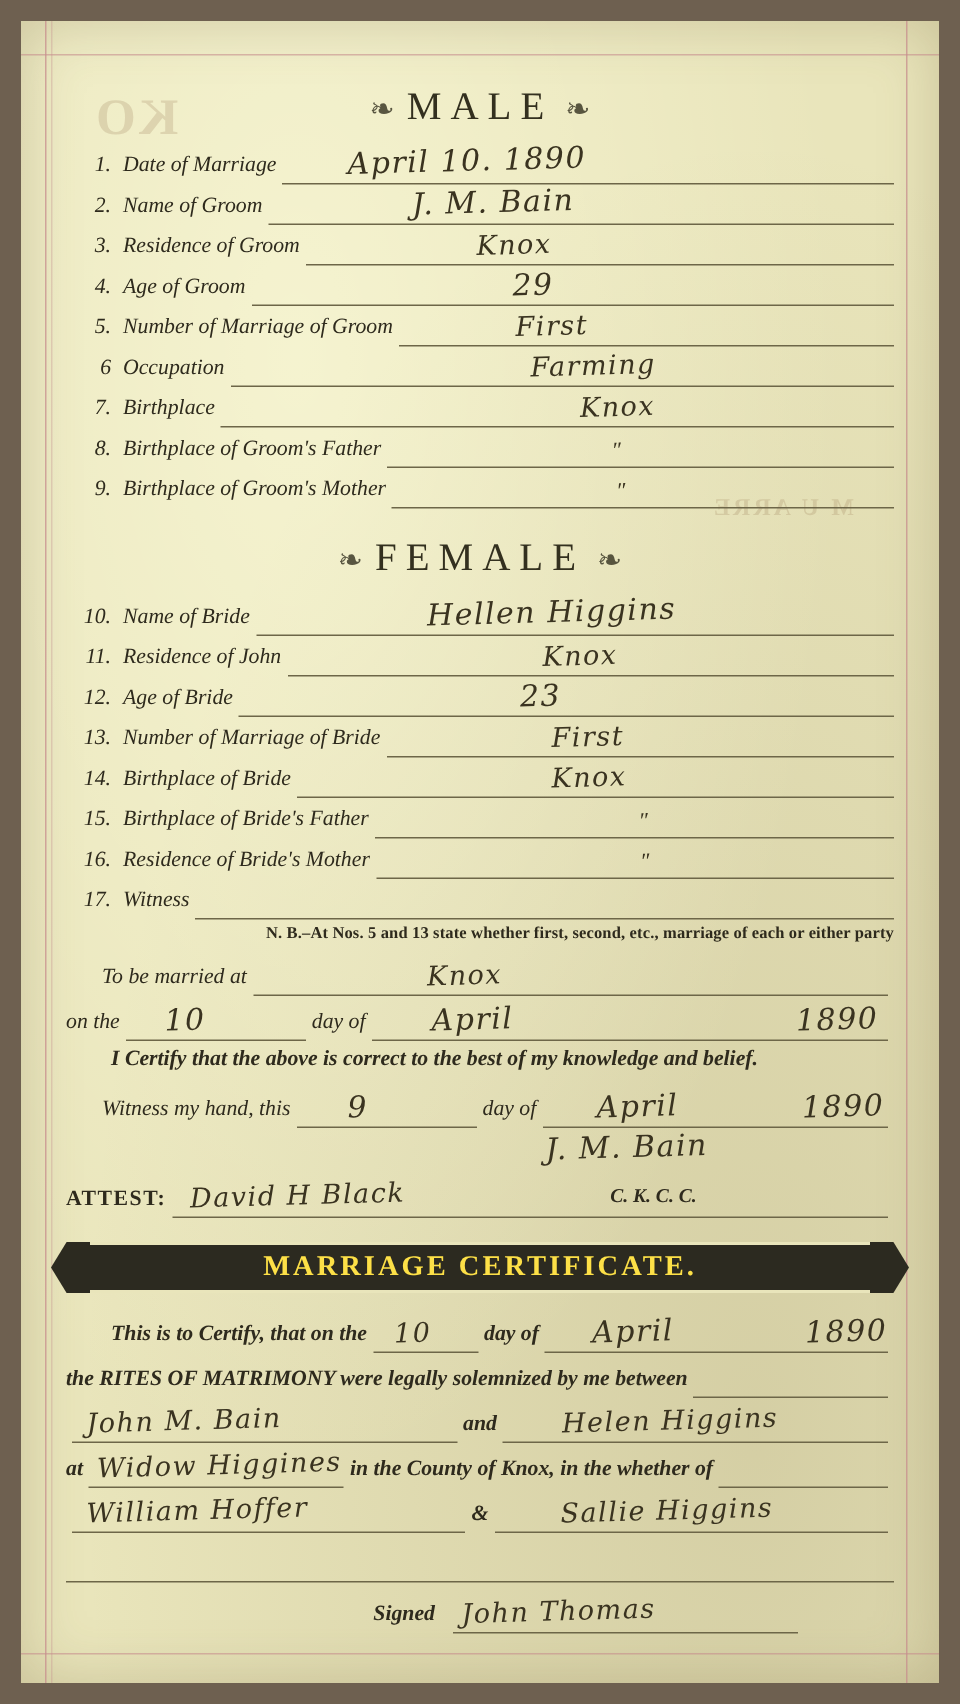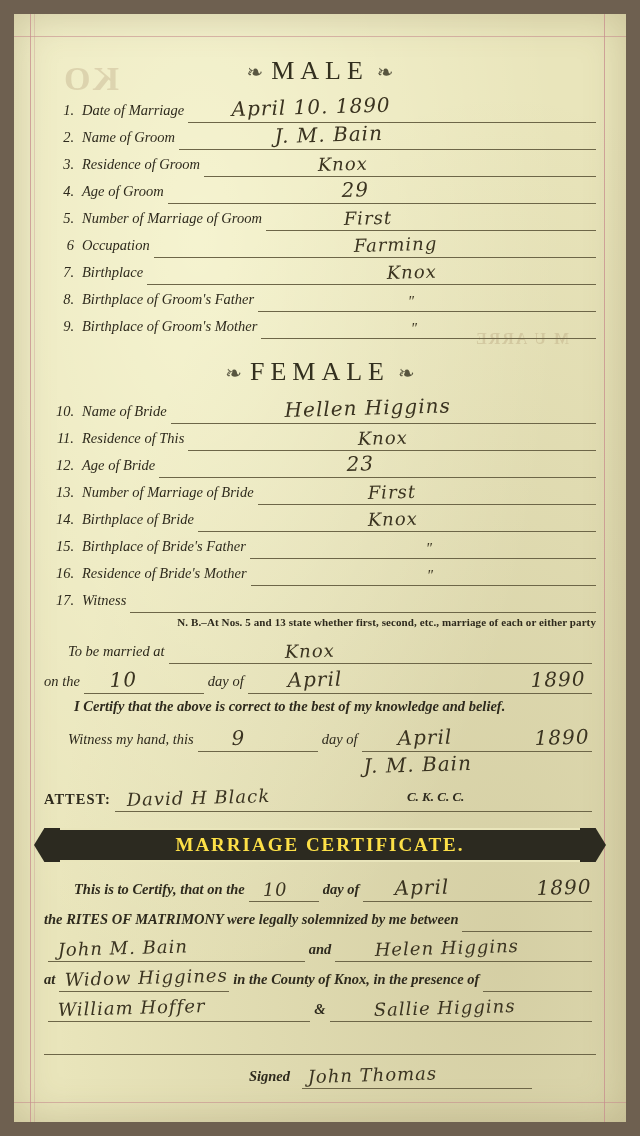--- a/index.html
+++ b/index.html
@@ -306,21 +306,21 @@
     <div class="row">
       <div class="num">10.</div>
       <div class="label">Name of Bride</div>
       <div class="rule">
         <span class="hand big" style="left:114px;">Hellen Higgins</span>
       </div>
     </div>
 
     <div class="row">
       <div class="num">11.</div>
-      <div class="label">Residence of This</div>
+      <div class="label">Residence of John</div>
       <div class="rule">
         <span class="hand mid" style="left:170px;">Knox</span>
       </div>
     </div>
 
     <div class="row">
       <div class="num">12.</div>
       <div class="label">Age of Bride</div>
       <div class="rule">
         <span class="hand big" style="left:188px;">23</span>
@@ -449,21 +449,21 @@
         <span class="rule">
           <span class="hand mid" style="left:40px;">Helen Higgins</span>
         </span>
       </div>
 
       <div class="fline">
         <span class="txt bold-i">at</span>
         <span class="rule fixed-lg">
           <span class="hand mid" style="left:6px;">Widow Higgines</span>
         </span>
-        <span class="txt bold-i">in the County of Knox, in the presence of</span>
+        <span class="txt bold-i">in the County of Knox, in the whether of</span>
         <span class="rule"></span>
       </div>
 
       <div class="fline">
         <span class="rule">
           <span class="hand mid" style="left:10px;">William Hoffer</span>
         </span>
         <span class="txt bold-i">&amp;</span>
         <span class="rule">
           <span class="hand mid" style="left:44px;">Sallie Higgins</span>

